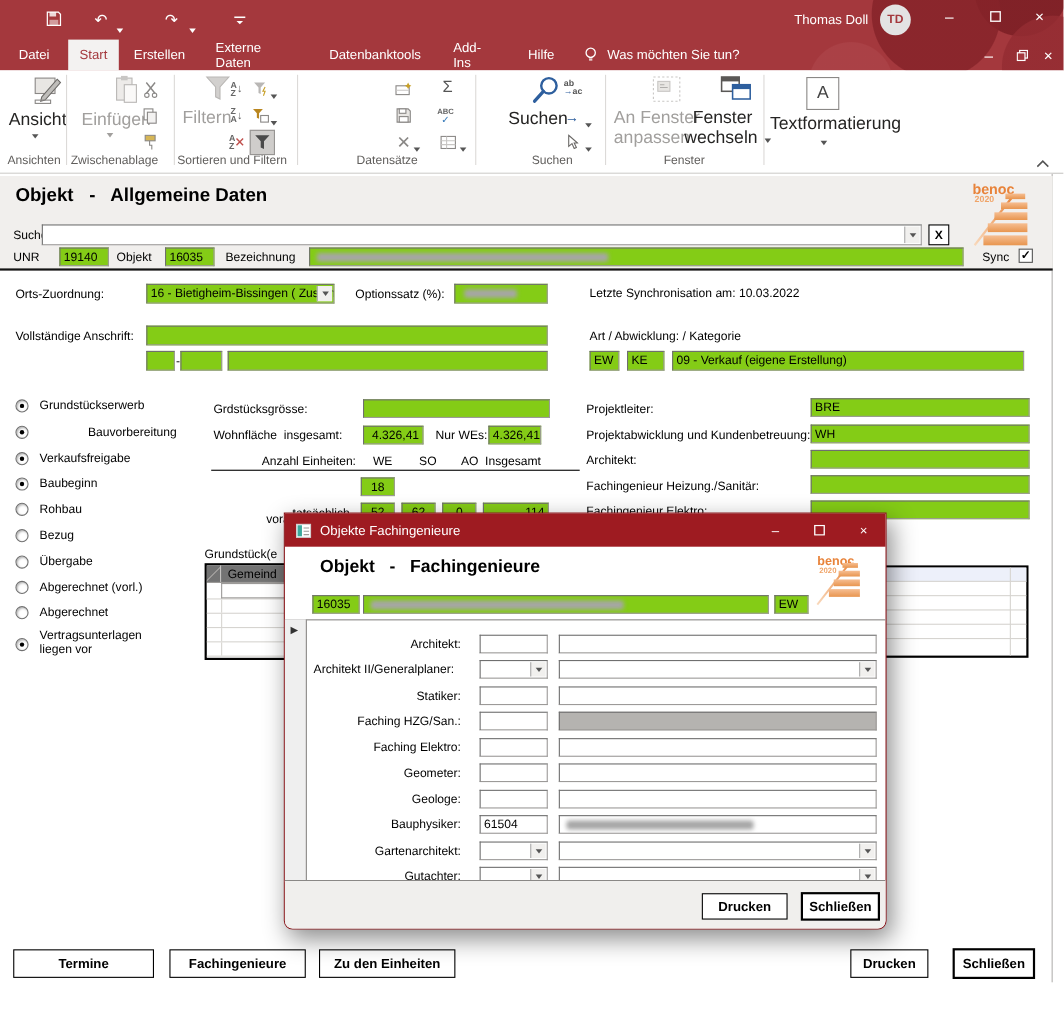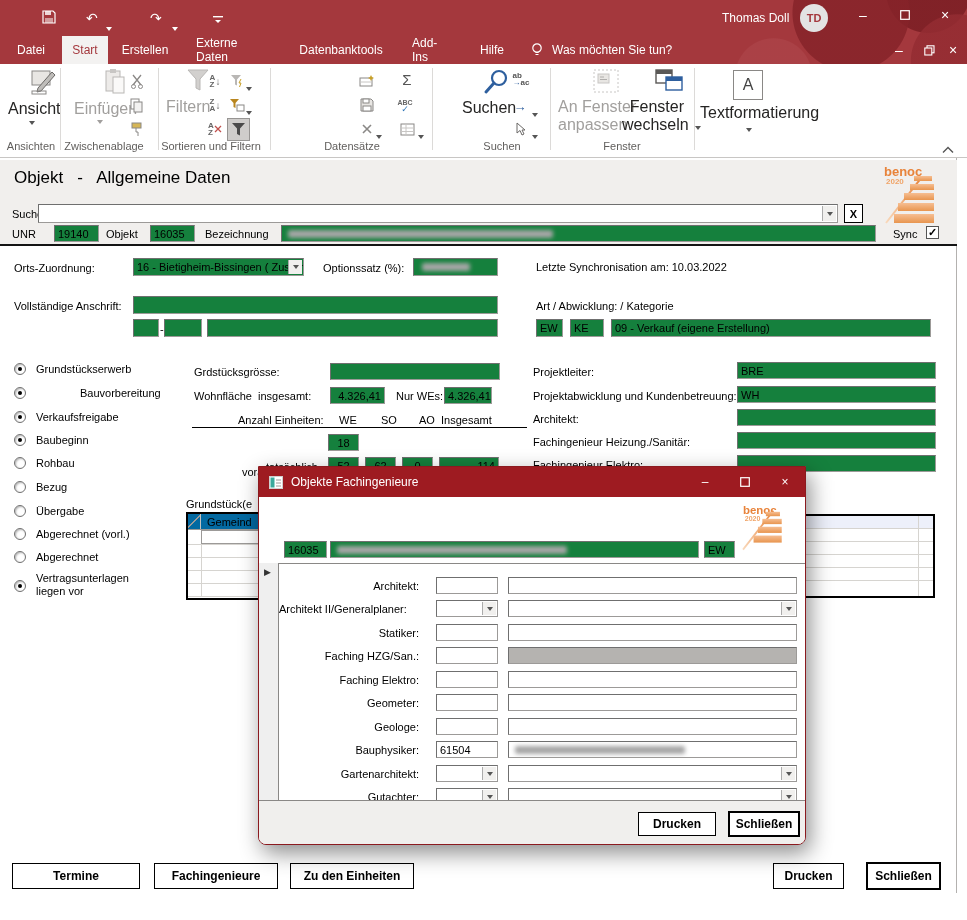--- a/index.html
+++ b/index.html
@@ -40,23 +40,23 @@
   .mini { position:absolute; width:18px; height:18px; display:flex; align-items:center; justify-content:center; }
   .sorttxt { font-size:8px; line-height:7px; color:#666; font-weight:bold; }
   .toggle-filter { position:absolute; width:23px; height:23px; background:#CFCDCB; border:1px solid #979593;
     display:flex; align-items:center; justify-content:center; }
   .abox { position:absolute; width:30px; height:30px; border:1px solid #8A8886; background:#fff;
     color:#444; font-size:16px; display:flex; align-items:center; justify-content:center; }
 
   
   .workarea { position:absolute; left:0; top:158px; width:957px; height:735px; background:#fff; border-right:1px solid #B3B1AF; }
   .formhead { position:absolute; left:0; top:160px; width:957px; height:86px; background:#F1EFED; border-bottom:2px solid #141414; }
-  .form-title { position:absolute; font-weight:normal; font-size:17px; color:#000; white-space:pre; }
+  .form-title { position:absolute; font-weight:bold; font-size:17px; color:#000; white-space:pre; }
   .lbl { position:absolute; font-size:11px; color:#000; white-space:nowrap; }
-  .fld { position:absolute; height:17px; background:#15803d; border:1px solid #9C9A98;
+  .fld { position:absolute; height:17px; background:#84cc16; border:1px solid #9C9A98;
     border-top-color:#6F6F6F; border-left-color:#6F6F6F; font-size:11px; color:#000;
     padding:2px 3px 0 3px; overflow:hidden; white-space:nowrap; }
   .fld.white { background:#fff; }
   .fld.right { text-align:right; }
   .fld.center { text-align:center; }
   .combo-btn { position:absolute; right:1px; top:1px; bottom:1px; width:14px; background:#F1F0EE;
     border-left:1px solid #ABABAB; display:flex; align-items:center; justify-content:center; }
   .blur-bar { position:absolute; background:#A6A6A6; filter:blur(2px); border-radius:2px; height:8px; }
   .rad { position:absolute; width:12px; height:12px; border-radius:50%; background:#fff;
     border:1px solid #707070; box-shadow:inset 1px 1px 2px rgba(0,0,0,.3); }
@@ -467,21 +467,21 @@
   <div class="fld" style="left:737px; top:386px; width:199px;">WH</div>
   <span class="lbl" style="left:533px; top:413px;">Architekt:</span>
   <div class="fld" style="left:737px; top:409px; width:199px;"></div>
   <span class="lbl" style="left:533px; top:436px;">Fachingenieur Heizung./Sanitär:</span>
   <div class="fld" style="left:737px; top:432px; width:199px;"></div>
   <span class="lbl" style="left:533px; top:459px;">Fachingenieur Elektro:</span>
   <div class="fld" style="left:737px; top:455px; width:199px;"></div>
 
   <span class="lbl" style="left:186px; top:498px;">Grundstück(e</span>
   <div class="mtable" style="left:186px; top:512px; width:114px; height:88px;">
-    <div style="height:16px; background:#0369a1; border-bottom:1px solid #9c9a98; display:flex;">
+    <div style="height:16px; background:#737373; border-bottom:1px solid #9c9a98; display:flex;">
       <div style="width:13px; border-right:1px solid #C4C2C0; background:linear-gradient(135deg, transparent 48%, #9c9a98 48%, #9c9a98 55%, transparent 55%);"></div>
       <div style="font-size:11px; padding:2px 0 0 6px; color:#000;">Gemeind</div>
     </div>
     <div class="mrow" style="height:15px; background:#fff;">
         <div style="margin-left:13px; height:100%; border:1px solid #9c9a98; border-right:none;"></div>
       </div>
     <div class="mrow" style="height:13px;">
         <div style="margin-left:13px; height:100%; border-left:1px solid #D6D4D0;"></div>
       </div>
     <div class="mrow" style="height:13px;">
@@ -524,20 +524,21 @@
       <span style="flex:1;"></span>
       <span class="dlg-winbtn">–</span>
       <span class="dlg-winbtn">
         <svg width="10" height="10" viewBox="0 0 10 10">
             <rect x="0.7" y="0.7" width="8.6" height="8.6" fill="none" stroke="#fff" stroke-width="1.2"></rect>
           </svg>
       </span>
       <span class="dlg-winbtn">×</span>
     </div>
 
+    <div class="form-title" style="left:32px; top:40px; font-size:16px;">Objekt   -   Fachingenieure</div>
 
     <div class="benoc" style="left:484px; top:36px; width:54px; height:56px; transform:scale(.88); transform-origin:top left;">
       <span class="b-name">benoc</span>
       <span class="b-year">2020</span>
       <div class="b-diag" style="left:0px; top:52px;"></div>
       <div class="b-bar" style="left:26px; top:10px; width:16px; height:5px;"></div>
       <div class="b-bar" style="left:22px; top:18px; width:22px; height:6px;"></div>
       <div class="b-bar" style="left:17px; top:27px; width:27px; height:7px;"></div>
       <div class="b-bar" style="left:12px; top:37px; width:32px; height:8px;"></div>
     </div>
@@ -550,21 +551,21 @@
 
     <div style="position:absolute; left:0; right:0; top:96px; height:1px; background:#8A8886;"></div>
     <div class="recsel">
       <span style="position:absolute; left:5px; top:4px; font-size:9px; color:#333;">▶</span>
     </div>
 
     <span class="lbl" style="left:20px; top:113px; width:140px; text-align:right;">Architekt:</span>
     <div class="fld white" style="left:177px; top:110px; width:62px;"></div>
     <div class="fld white" style="left:249px; top:110px; width:289px;"></div>
 
-    <span class="lbl" style="left:20px; top:136px; width:140px; text-align:left;">Architekt II/Generalplaner:</span>
+    <span class="lbl" style="left:20px; top:136px; width:140px; text-align:center;">Architekt II/Generalplaner:</span>
     <div class="fld white" style="left:177px; top:133px; width:62px;">
         <div class="combo-btn">
           <span class="chev"></span>
         </div>
       </div>
     <div class="fld white" style="left:249px; top:133px; width:289px;">
         <div class="combo-btn">
           <span class="chev"></span>
         </div>
       </div>

